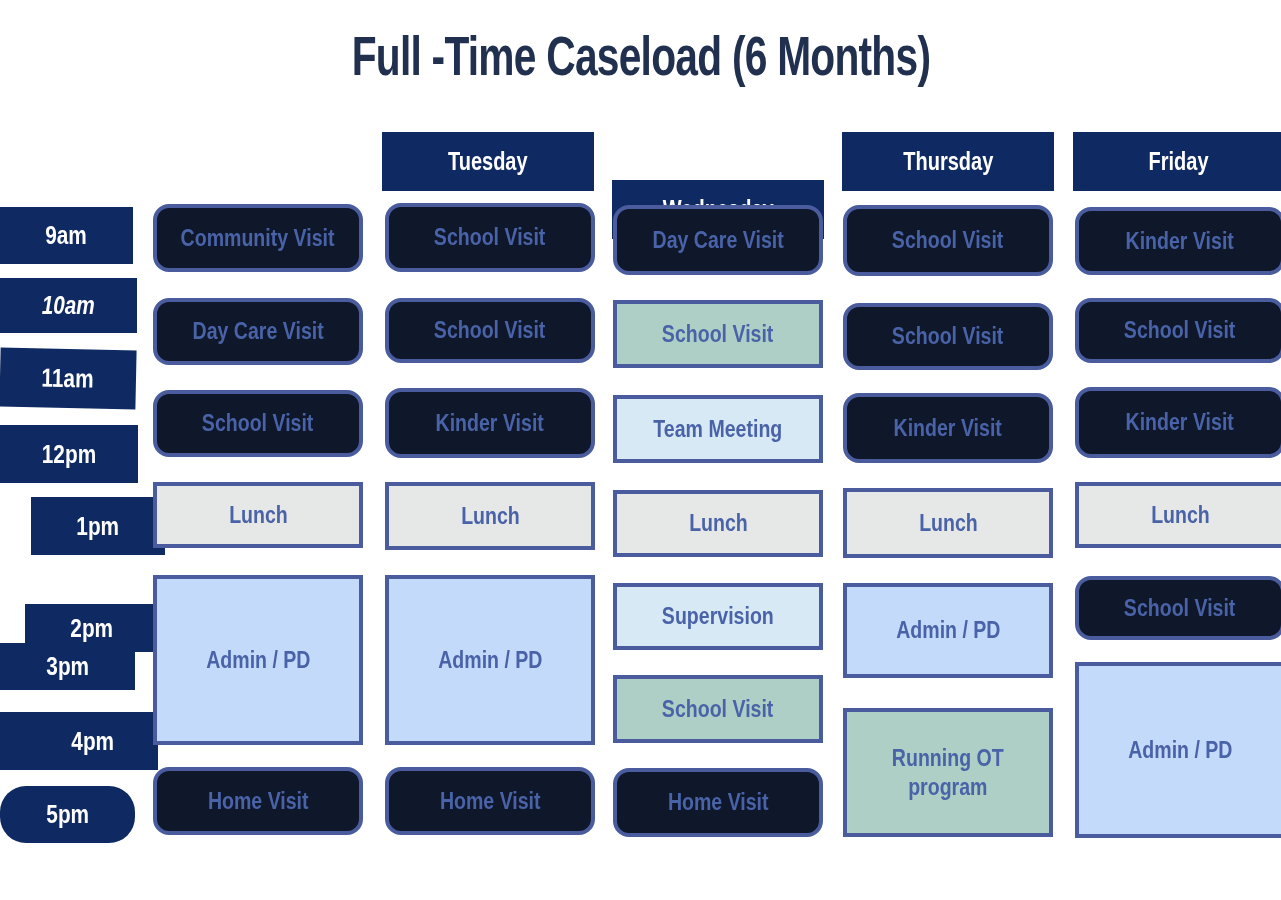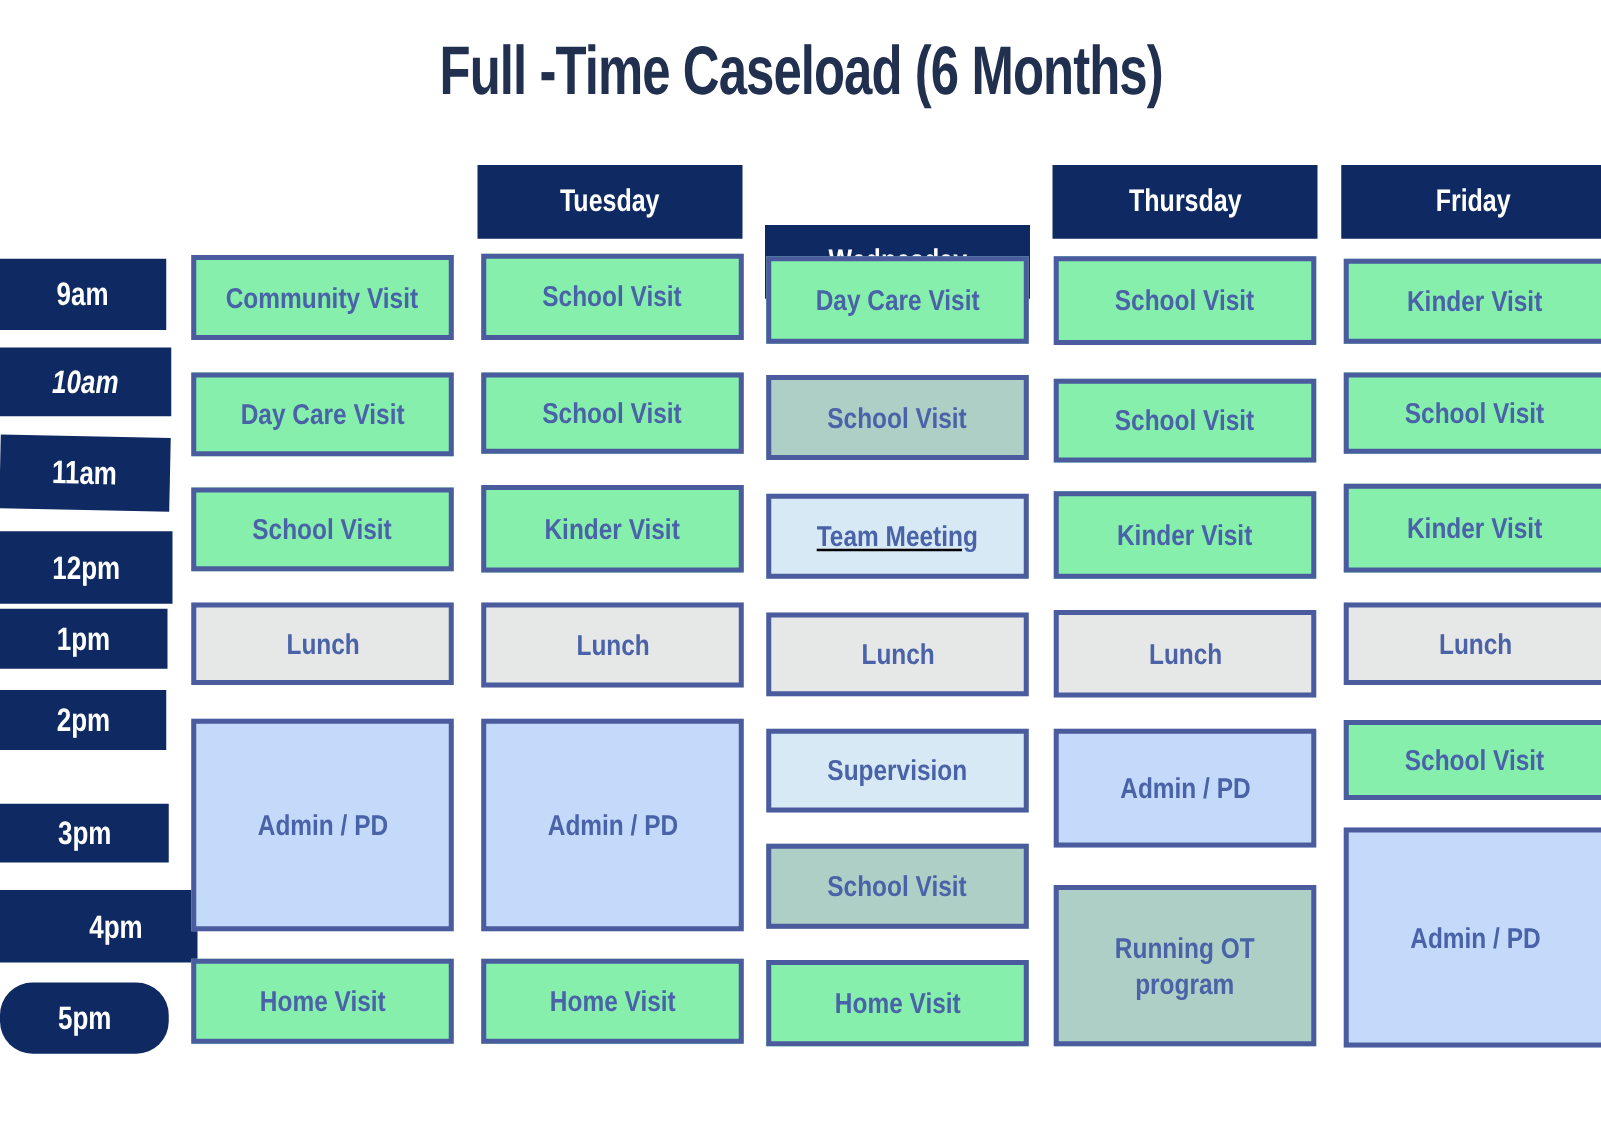--- a/index.html
+++ b/index.html
@@ -34,21 +34,21 @@
   }
   .event{
     position:absolute;width:210px;box-sizing:border-box;
     border:4px solid #4a5c9e;
     display:flex;align-items:center;justify-content:center;text-align:center;
   }
   .event span{
     display:inline-block;transform:scaleX(0.85);transform-origin:center;
     color:#4a63a8;font-size:23px;font-weight:bold;white-space:pre-line;line-height:1.25;
   }
-  .teal{background:#86efac;}
+  .teal{background:#0f172a;border-radius:16px;}
   .tealdark{background:#aecfc5;}
   .lightblue{background:#c4dafb;}
   .paleblue{background:#d7e9f4;}
   .gray{background:#e6e7e7;}
 </style>
 </head>
 <body>
 
 <div class="canvas">
 
@@ -74,24 +74,24 @@
     </div>
   <div class="time-label" style="top:278px;height:55px;width:137px;font-style:italic;">
       <span>10am</span>
     </div>
   <div class="time-label" style="top:349px;height:59px;width:136px;transform:rotate(1.2deg);">
       <span>11am</span>
     </div>
   <div class="time-label" style="top:425px;height:58px;width:138px;">
       <span>12pm</span>
     </div>
-  <div class="time-label" style="top:487px;height:48px;width:134px;">
+  <div class="time-label" style="top:497px;height:58px;width:134px;margin-left:31px;">
       <span>1pm</span>
     </div>
-  <div class="time-label" style="top:552px;height:48px;width:133px;">
+  <div class="time-label" style="top:604px;height:48px;width:133px;margin-left:25px;">
       <span>2pm</span>
     </div>
   <div class="time-label" style="top:643px;height:47px;width:135px;">
       <span>3pm</span>
     </div>
   <div class="time-label" style="top:712px;height:58px;width:131px;padding-left:27px;">
       <span>4pm</span>
     </div>
   <div class="time-label" style="top:786px;height:57px;width:135px;border-radius:26px;">
       <span>5pm</span>
@@ -134,21 +134,21 @@
   <div class="event teal" style="left:385px;top:767px;height:68px;">
       <span>Home Visit</span>
     </div>
 
   <div class="event teal" style="left:613px;top:205px;height:70px;">
       <span>Day Care Visit</span>
     </div>
   <div class="event tealdark" style="left:613px;top:300px;height:68px;">
       <span>School Visit</span>
     </div>
-  <div class="event paleblue" style="left:613px;top:395px;height:68px;text-decoration:underline;">
+  <div class="event paleblue" style="left:613px;top:395px;height:68px;">
       <span>Team Meeting</span>
     </div>
   <div class="event gray" style="left:613px;top:490px;height:67px;">
       <span>Lunch</span>
     </div>
   <div class="event paleblue" style="left:613px;top:583px;height:67px;">
       <span>Supervision</span>
     </div>
   <div class="event tealdark" style="left:613px;top:675px;height:68px;">
       <span>School Visit</span>

